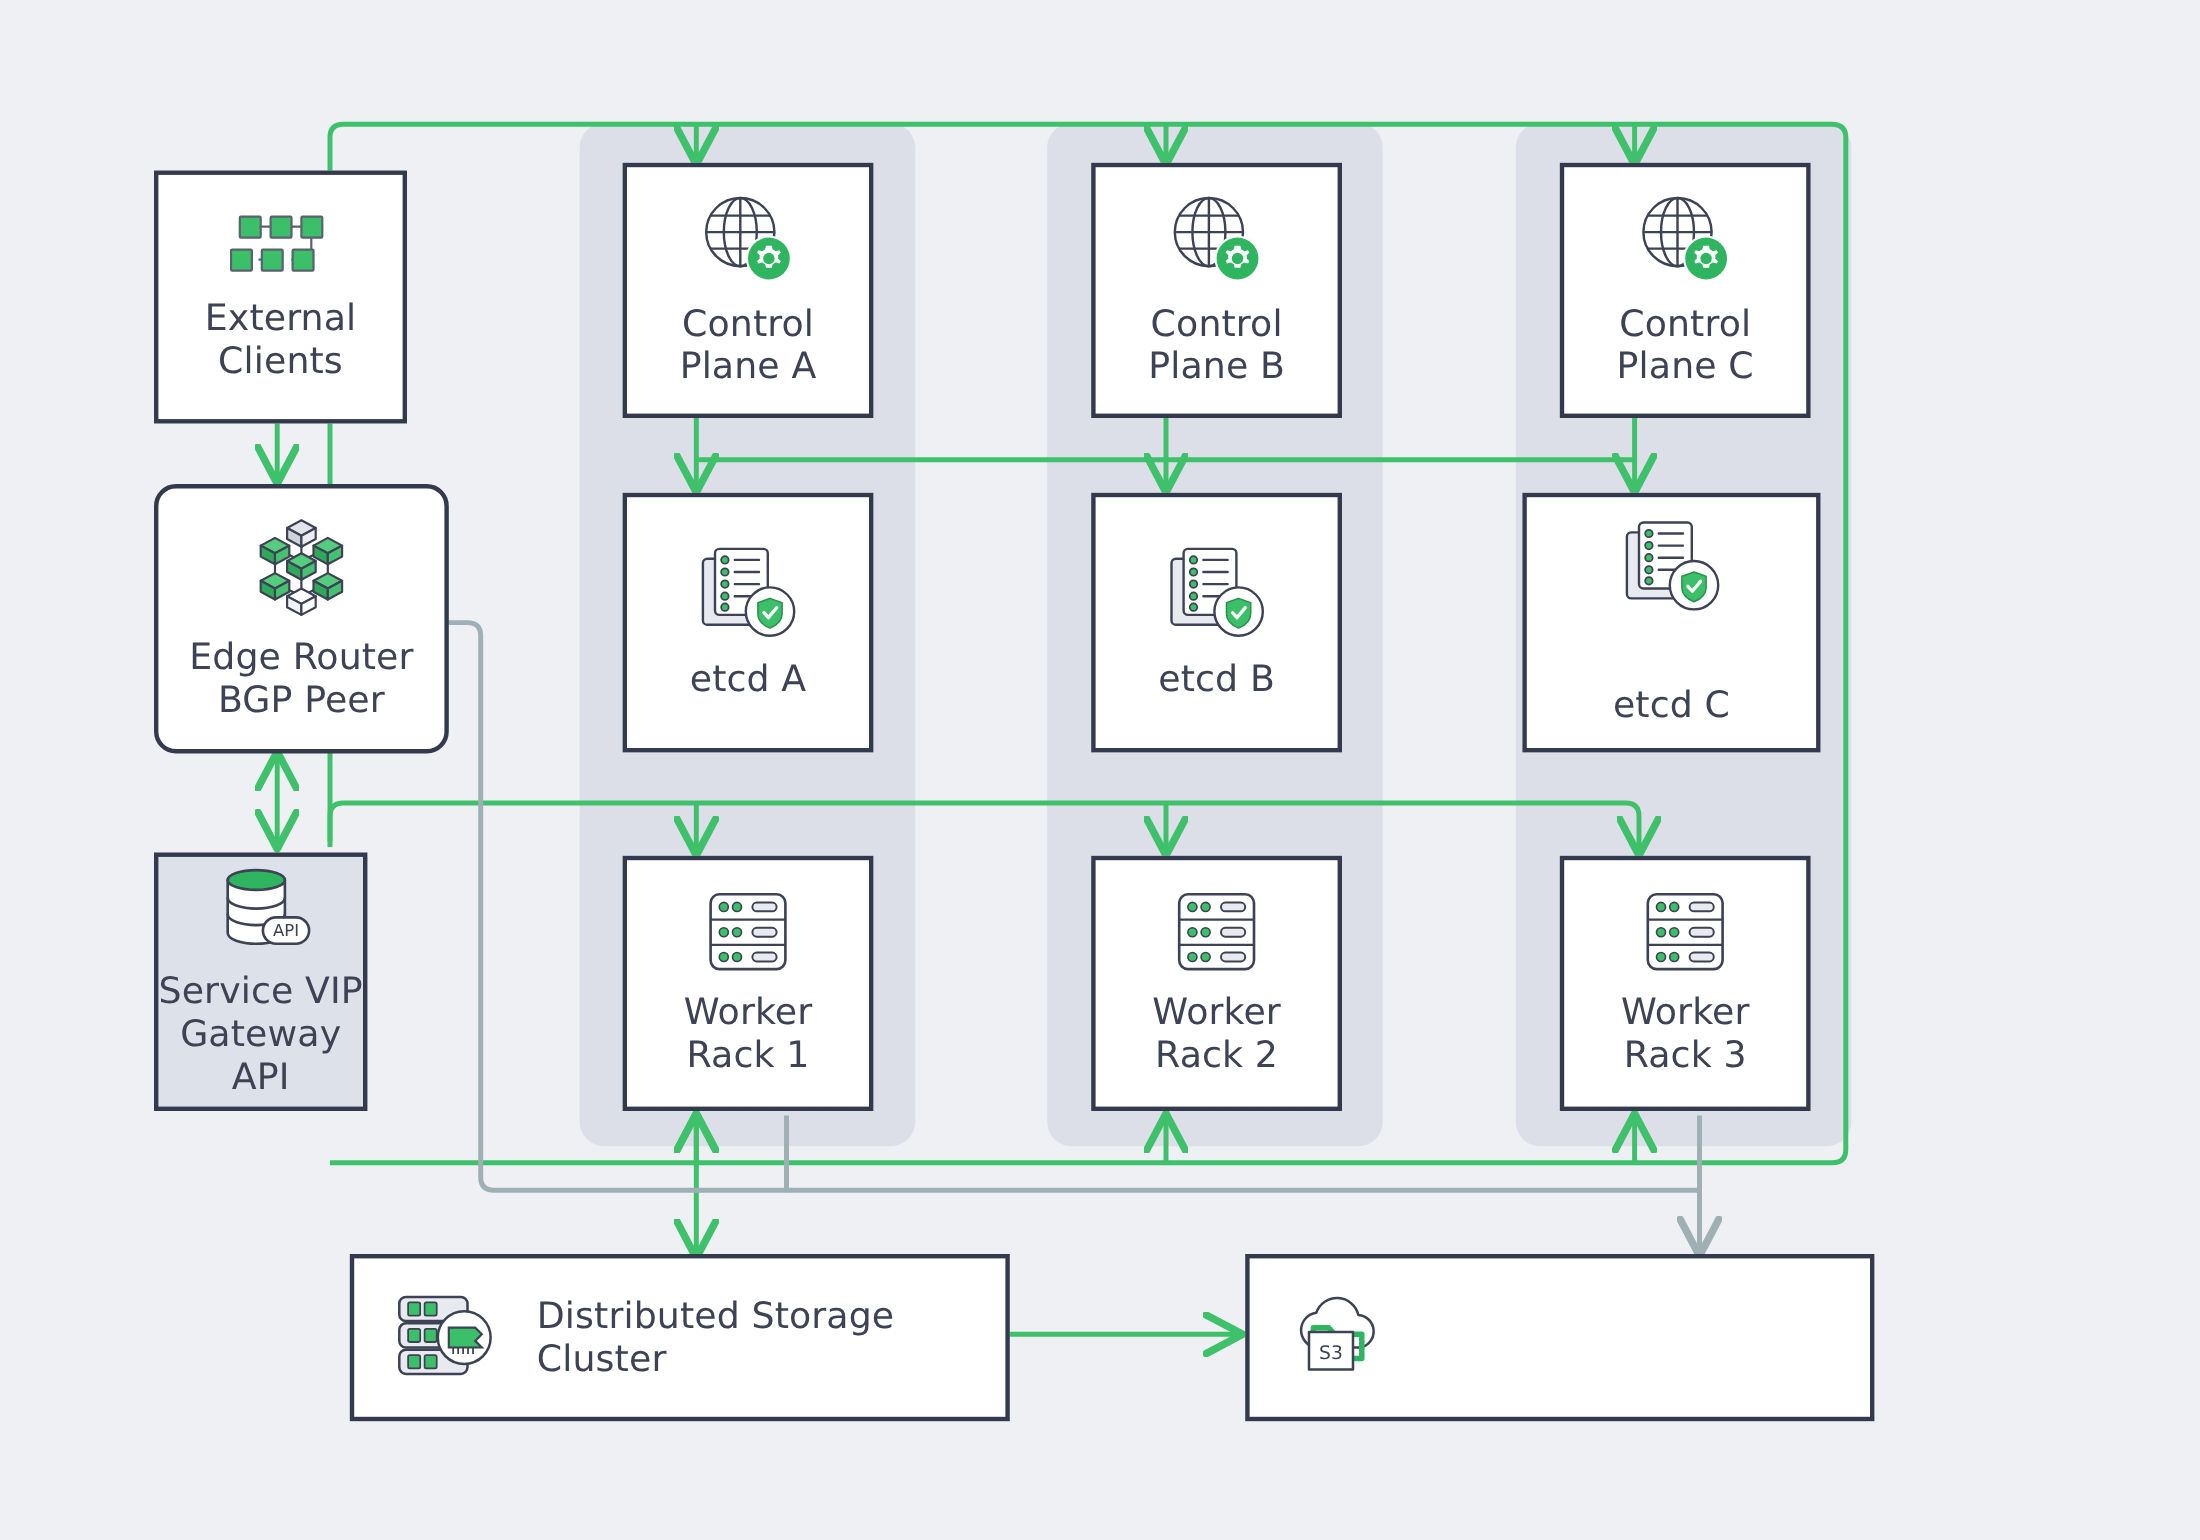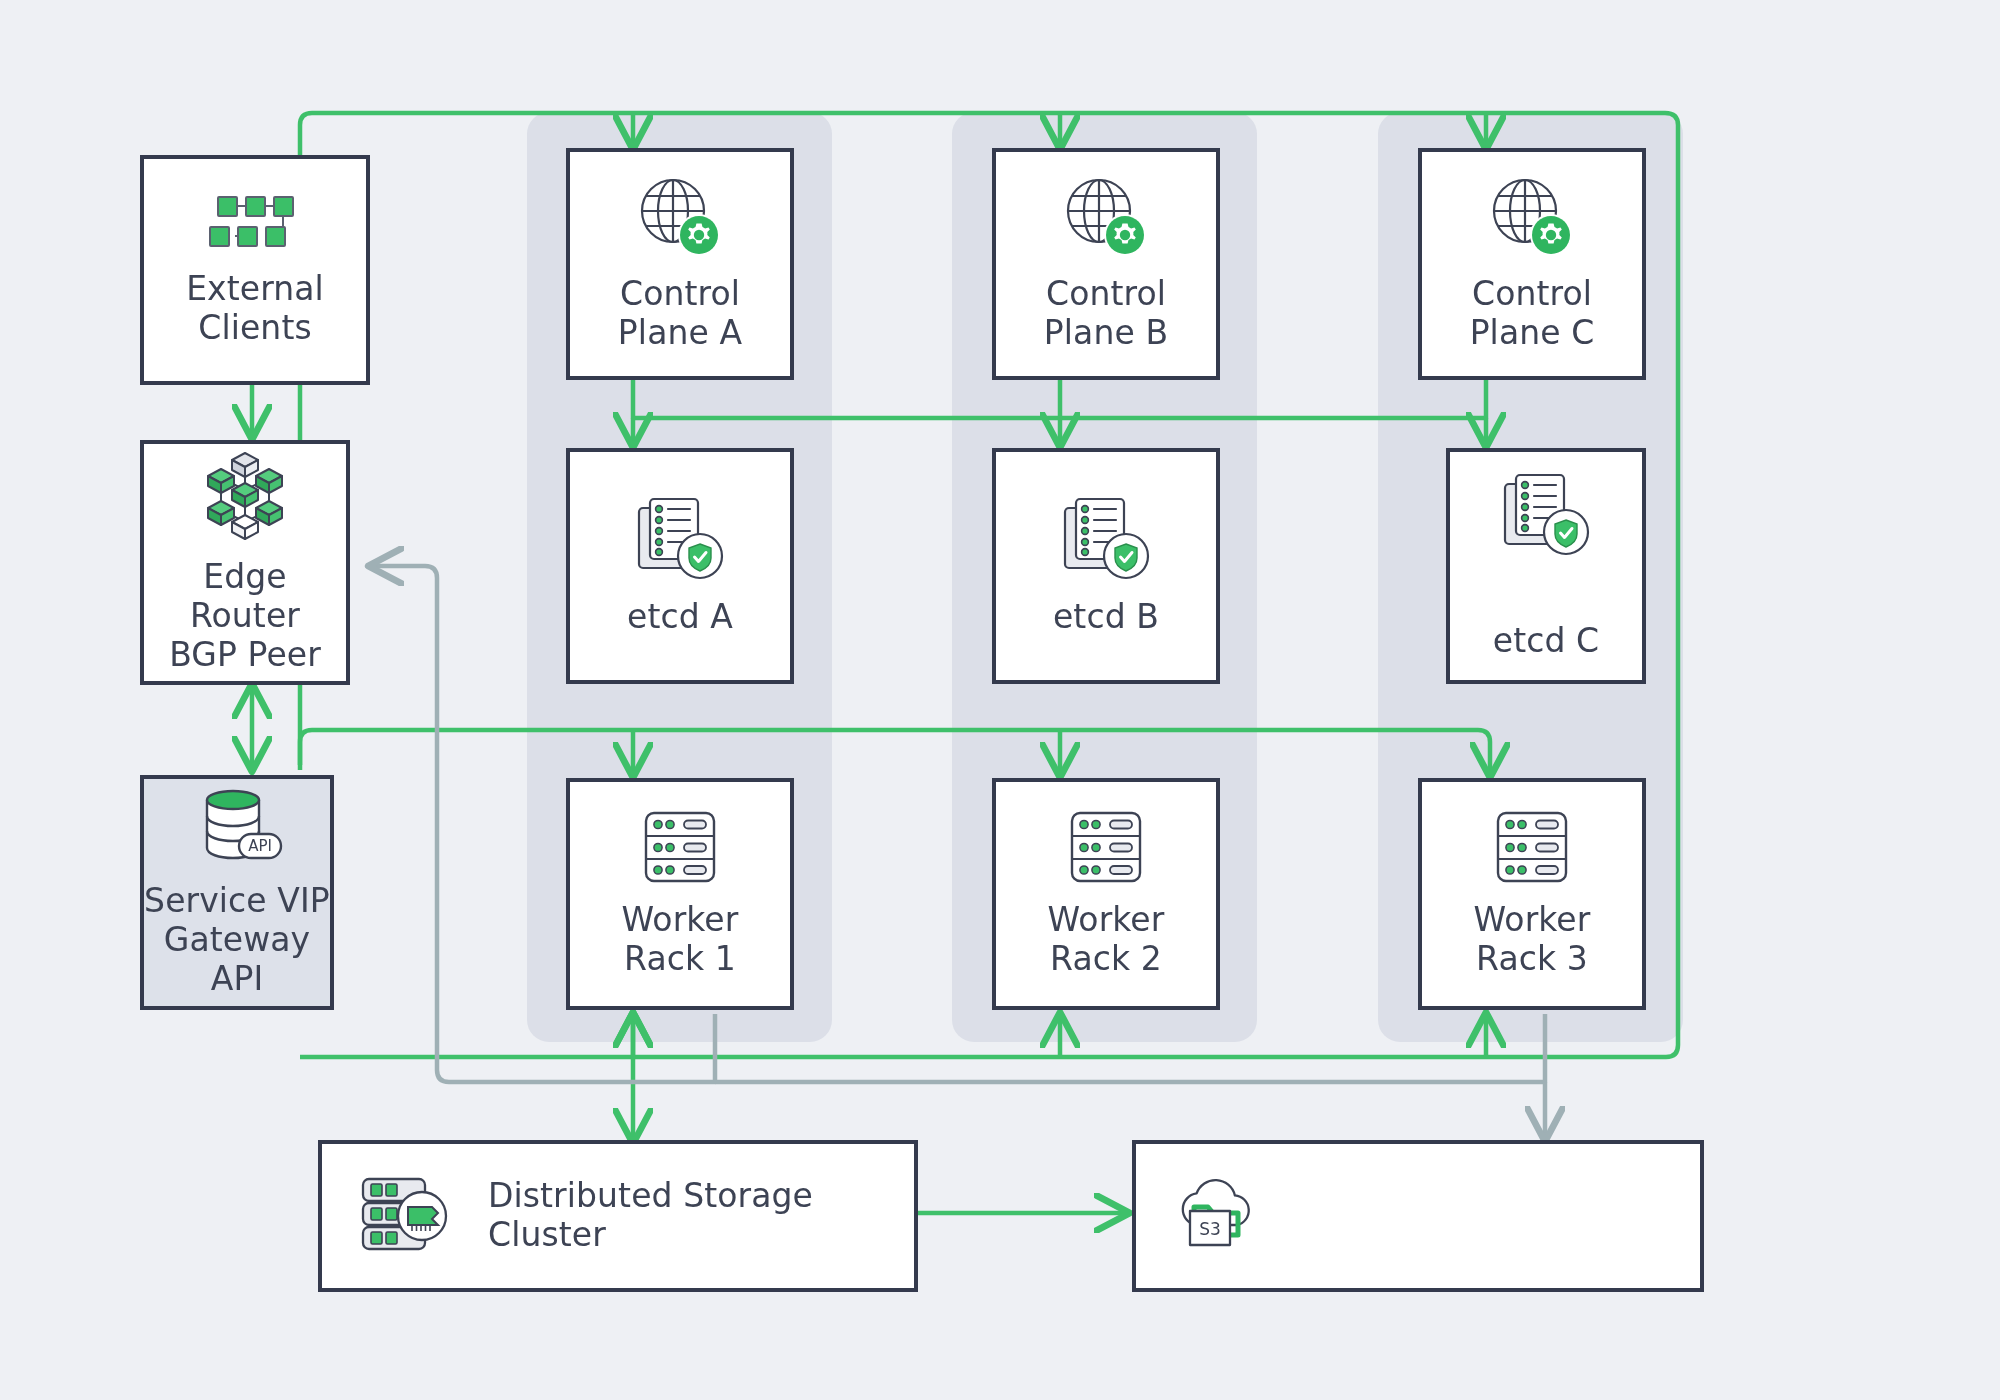--- a/index.html
+++ b/index.html
@@ -152,21 +152,21 @@
           <rect x="1" y="35" width="19" height="19" rx="1"></rect>
           <rect x="29" y="35" width="19" height="19" rx="1"></rect>
           <rect x="57" y="35" width="19" height="19" rx="1"></rect>
         </g>
       </svg>
     </span>
     <span class="node-label">External
 Clients</span>
   </div>
 
-  <div class="node" style="left:140px; top:440px; width:210px; height:245px;">
+  <div class="node" style="left:140px; top:440px; width:268px; height:245px;border-radius:20px;">
     <span class="node-icon">
       <svg width="100" height="92" viewBox="0 0 100 92">
         <g stroke="#3d4354" stroke-width="2" fill="none">
           <path d="M26,28 L50,40 L74,28 M26,60 L50,72 L74,60 M50,12 L50,40 L50,72
                    M26,28 L26,60 M74,28 L74,60"></path>
         </g>
 
         <g stroke="#3d4354" stroke-width="2" stroke-linejoin="round">
 
           <g transform="translate(50,12)">
@@ -347,21 +347,21 @@
           <path d="M34,13 L56,13 M34,24 L56,24 M34,35 L56,35 M34,46 L50,46"></path>
         </g>
         <circle cx="66" cy="60" r="22" fill="#ffffff" stroke="#3d4354" stroke-width="2.2"></circle>
         <path d="M66,48 L77,52 L77,62 C77,69 71,73 66,75 C61,73 55,69 55,62 L55,52 Z" fill="#3bbf68" stroke="#2a8f4c" stroke-width="1.4"></path>
         <path d="M60.5,61 L64.5,65.5 L72,56.5" fill="none" stroke="#ffffff" stroke-width="3" stroke-linecap="round" stroke-linejoin="round"></path>
       </svg>
     </span>
     <span class="node-label">etcd B</span>
   </div>
 
-  <div class="node" style="left:1446px; top:448px; width:200px; height:236px;gap:48px;">
+  <div class="node" style="left:1384px; top:448px; width:271px; height:236px;gap:48px;">
     <span class="node-icon">
       <svg width="92" height="86" viewBox="0 0 92 86">
         <rect x="5" y="12" width="48" height="60" rx="4" fill="#e8eaef" stroke="#3d4354" stroke-width="2.2"></rect>
         <rect x="16" y="3" width="48" height="60" rx="4" fill="#ffffff" stroke="#3d4354" stroke-width="2.2"></rect>
         <g>
           <circle cx="25" cy="13" r="3.4" fill="#3bbf68" stroke="#3d4354" stroke-width="1.6"></circle>
           <circle cx="25" cy="24" r="3.4" fill="#3bbf68" stroke="#3d4354" stroke-width="1.6"></circle>
           <circle cx="25" cy="35" r="3.4" fill="#3bbf68" stroke="#3d4354" stroke-width="1.6"></circle>
           <circle cx="25" cy="46" r="3.4" fill="#3bbf68" stroke="#3d4354" stroke-width="1.6"></circle>
           <circle cx="25" cy="56" r="3.4" fill="#3bbf68" stroke="#3d4354" stroke-width="1.6"></circle>

